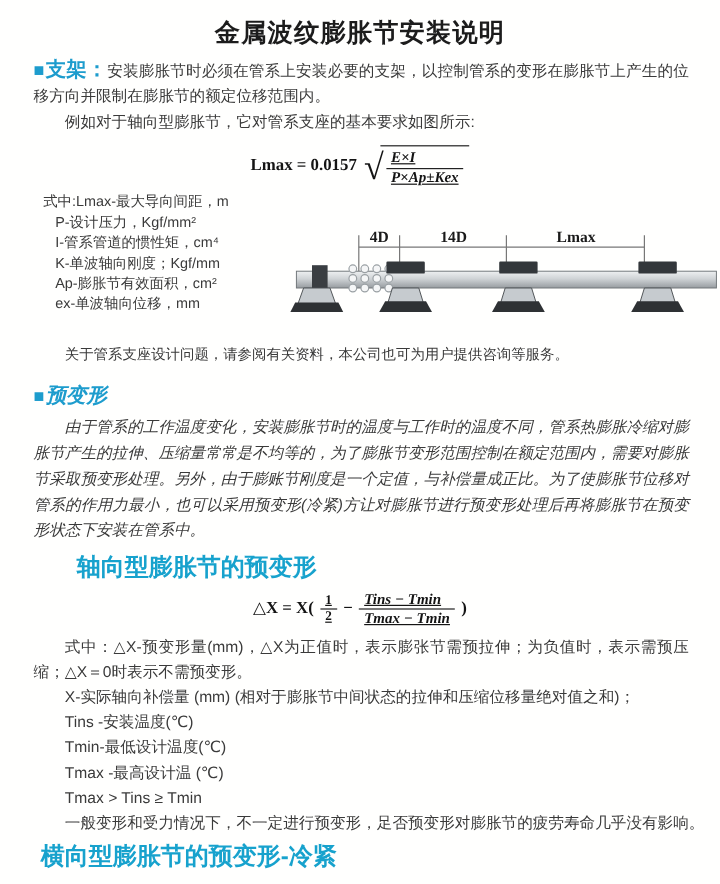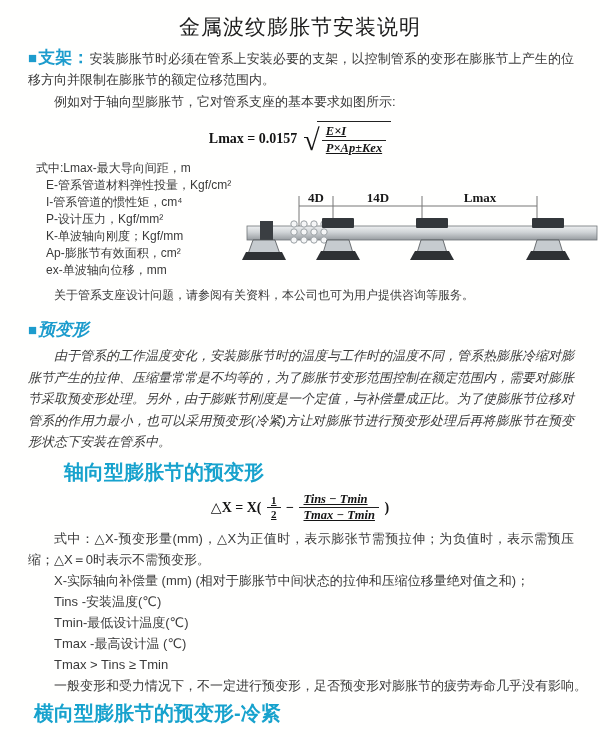--- a/index.html
+++ b/index.html
@@ -1,18 +1,18 @@
 <!DOCTYPE html>
 <html><head>
 <meta charset="utf-8">
 <style>
   html,body{margin:0;padding:0;background:#fffffe;}
   .page{position:relative;width:600px;height:737px;overflow:hidden;background:#fffffe;
         font-family:"Liberation Sans","DejaVu Sans",sans-serif;color:#3a3a3a;}
-  .page-title{text-align:center;font-size:21px;font-weight:normal;color:#1c1c1c;
+  .page-title{text-align:center;font-size:21px;font-weight:bold;color:#1c1c1c;
         letter-spacing:1px;margin:13px 0 6px 0;}
   .body-text{font-size:13px;line-height:21px;color:#3a3a3a;}
   .para{margin:0 26px 0 28px;text-align:justify;}
   .indent{text-indent:2em;}
   .sec-heading{font-size:17px;font-weight:bold;color:#1d9ccd;margin:0 0 4px 28px;}
   .sec-heading .bullet{font-size:15px;margin-right:1px;}
   .inline-heading{font-size:17px;font-weight:bold;color:#1d9ccd;}
   .inline-heading .bullet{font-size:15px;margin-right:1px;}
   .sub-heading{font-size:20px;font-weight:bold;color:#17a2cd;margin:6px 0 4px 64px;}
   
@@ -53,23 +53,22 @@
       <span class="sqrt-body">
         <span class="frac">
           <span class="num">E×I</span>
           <span class="den">P×Ap±Kex</span>
         </span>
       </span>
     </div>
 
     <div class="defs-wrap">
       <div class="def-item first">式中:Lmax-最大导向间距，m</div>
-      <div class="def-item">E-管系管道材料弹性投量，Kgf/cm²</div>
+      <div class="def-item">P-设计压力，Kgf/mm²</div>
       <div class="def-item">I-管系管道的惯性矩，cm⁴</div>
-      <div class="def-item">P-设计压力，Kgf/mm²</div>
       <div class="def-item">K-单波轴向刚度；Kgf/mm</div>
       <div class="def-item">Ap-膨胀节有效面积，cm²</div>
       <div class="def-item">ex-单波轴向位移，mm</div>
 
       <svg class="diagram" viewBox="0 0 358 96">
         <defs>
           <linearGradient id="pipeGrad" x1="0" y1="0" x2="0" y2="1">
             <stop offset="0" stop-color="#eef0f1"></stop>
             <stop offset="0.45" stop-color="#cfd3d6"></stop>
             <stop offset="1" stop-color="#979ca0"></stop>

